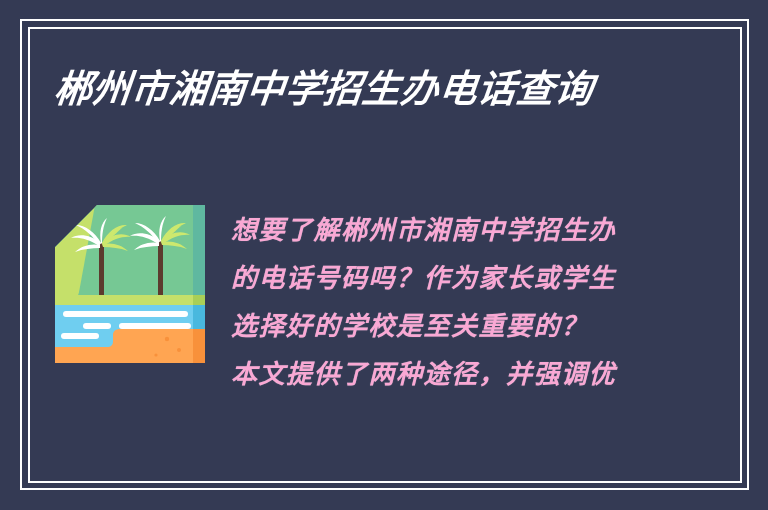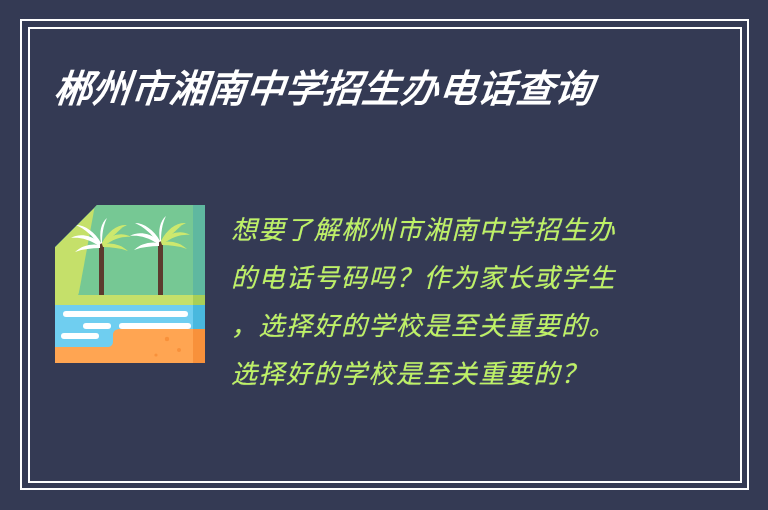--- a/index.html
+++ b/index.html
@@ -74,25 +74,25 @@
     width: 150px;
     height: 158px;
   }
 
   
   #body-copy {
     position: absolute;
     left: 231px;
     top: 206px;
     width: 430px;
-    color: #bef264;
+    color: #f9a8d4;
     font-size: 26px;
     line-height: 48px;
     letter-spacing: 1.5px;
-    font-weight: 400;
+    font-weight: 700;
     font-family: "DejaVu Serif", "Liberation Serif", serif;
     font-style: italic;
   }
   #body-copy .line {
     display: block;
     white-space: nowrap;
     text-shadow: 0 0 1px rgba(255,255,255,0.35);
   }
 </style>
 </head>
@@ -172,17 +172,17 @@
         <circle cx="112" cy="134" r="2.2" fill="#F8913B"></circle>
         <circle cx="124" cy="145" r="2.0" fill="#F8913B"></circle>
         <circle cx="101" cy="150" r="1.6" fill="#F8913B"></circle>
       </g>
     </svg>
   </div>
 
   <div id="body-copy">
     <span class="line">想要了解郴州市湘南中学招生办</span>
     <span class="line">的电话号码吗？作为家长或学生</span>
-    <span class="line">，选择好的学校是至关重要的。</span>
     <span class="line">选择好的学校是至关重要的？</span>
+    <span class="line">本文提供了两种途径，并强调优</span>
   </div>
 
 </div>
 
 </body></html>

